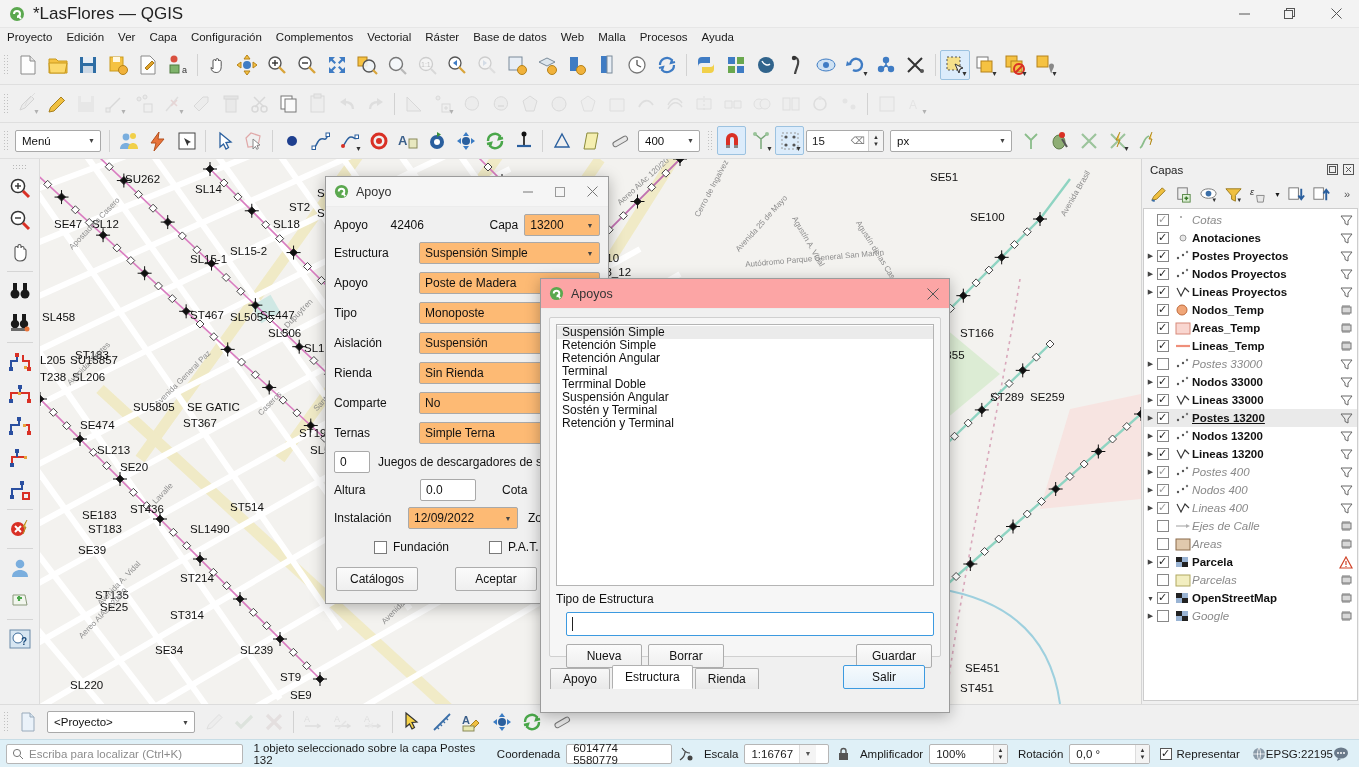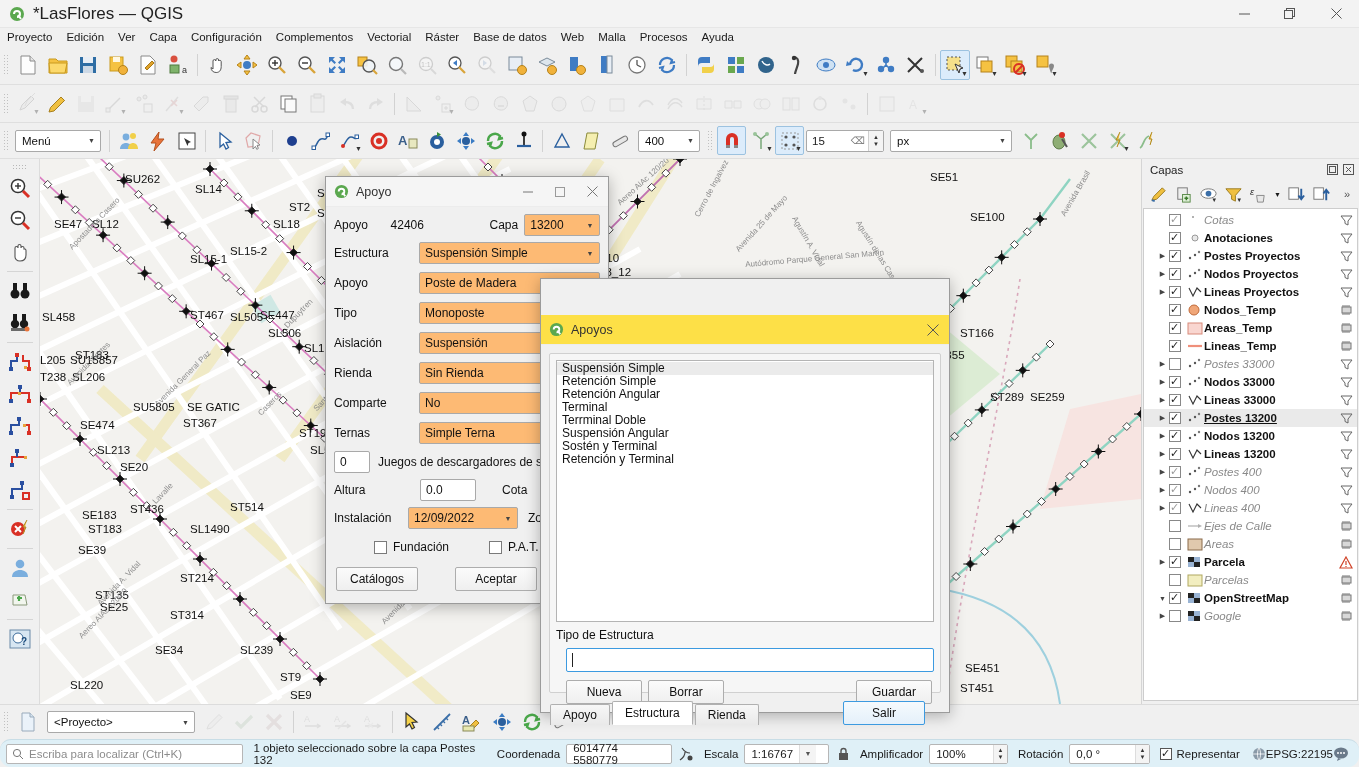--- a/index.html
+++ b/index.html
@@ -134,21 +134,21 @@
   }
   .ptbtn { width:25px; height:24px; display:flex; align-items:center; justify-content:center;
            border:1px solid transparent; border-radius:2px; position:relative; }
   .ptbtn .car { font-size:6px; position:absolute; right:2px; bottom:2px; color:#333; }
   .layerlist {
     flex:1; background:#fff; border:1px solid #cdcdcd; margin:1px 1px 3px 1px;
     overflow:hidden; padding-top:2px;
   }
   .lrow {
     height:18px; display:flex; align-items:center; font-size:11.5px;
-    padding-left:12px; position:relative;
+    padding-left:0; position:relative;
   }
   .lrow.sel { background:#eaeaea; }
   .lrow .exp {
     width:13px; text-align:center; font-size:7px; color:#444; flex:0 0 13px;
   }
   .lrow .cbx {
     width:12px; height:12px; border:1px solid #888; background:#fff;
     margin-right:4px; flex:0 0 12px; position:relative;
   }
   .lrow .cbx.on::after {
@@ -167,21 +167,20 @@
     position:absolute; top:704px; left:0; width:1359px; height:35px;
     background:#f0f0f0; display:flex; align-items:center;
     border-top:1px solid #dcdcdc;
   }
 
   
   .statusbar {
     position:absolute; top:739px; left:0; width:1359px; height:28px;
     background:#dff0f7; display:flex; align-items:center; font-size:11.5px;
     border-top:1px solid #c8dde6;
-    border-radius:11px;
   }
   .locator {
     width:248px; height:20px; margin-left:6px; background:#fff;
     border:1px solid #b6b6b6; display:flex; align-items:center; padding-left:5px;
     color:#8c8c8c; border-radius:2px;
   }
   .sb-txt { margin-left:10px; color:#1a1a1a; }
   .sb-field {
     height:20px; background:#fff; border:1px solid #b6b6b6; border-radius:2px;
     display:flex; align-items:center; padding:0 6px; margin-left:6px;
@@ -233,21 +232,21 @@
     color:#444; }
   .dcbx { width:13px; height:13px; border:1px solid #7a7a7a; background:#fff; }
   .dbtn2 {
     height:24px; background:linear-gradient(#fbfbfb,#efefef);
     border:1px solid #adadad; border-radius:2px; display:flex;
     align-items:center; justify-content:center; font-size:12px; color:#111;
   }
 
   
   #dlg-apoyos { left:540px; top:278px; width:410px; height:435px; }
-  #dlg-apoyos .dlg-title { background:#fde047;margin-top:36px; }
+  #dlg-apoyos .dlg-title { background:#fca5a5; }
   .group {
     margin:8px; border:1px solid #d0d0d0; background:#f6f6f6; border-radius:2px;
   }
   .listbox {
     background:#fff; border:1px solid #b4b4b4; margin:6px;
     height:205px; overflow:hidden; padding-top:1px;
   }
   .litem { height:13px; font-size:12px; padding-left:5px; line-height:13px; color:#111; }
   .litem.sel { background:#ebebeb; }
   .grouplabel { font-size:12px; padding:0 0 0 6px; color:#111; }

